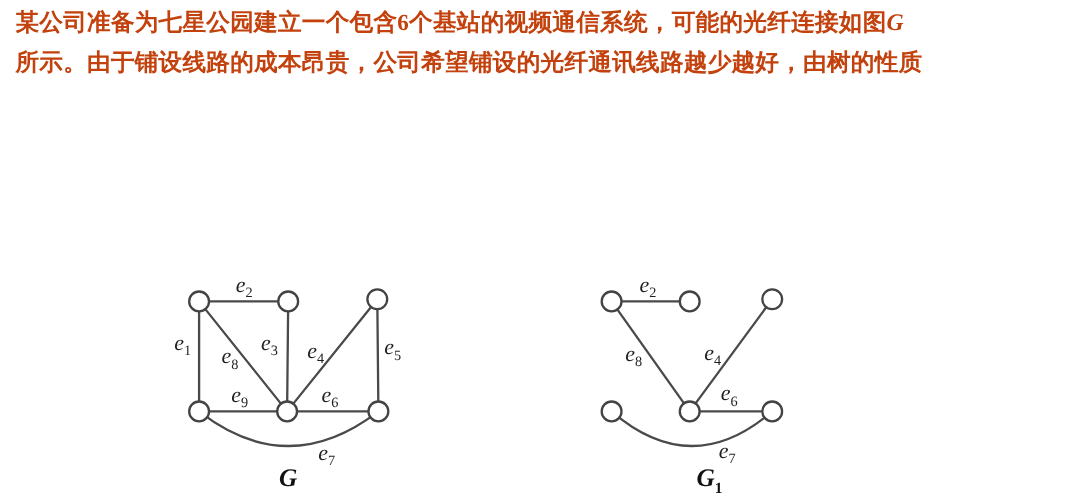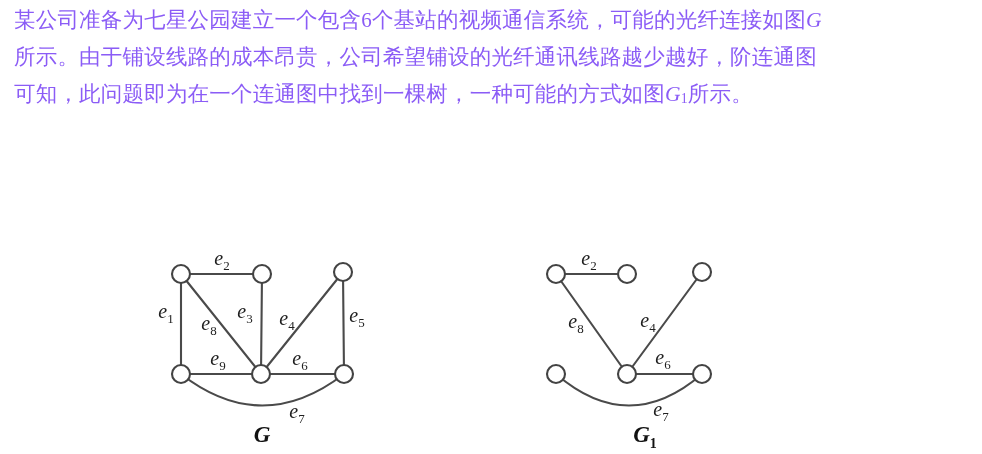--- a/index.html
+++ b/index.html
@@ -22,22 +22,22 @@
     left: 14px;
     top: 2px;
     width: 960px;
   }
   .para-line {
     font-family: "Liberation Sans", sans-serif;
     font-size: 21.5px;
     line-height: 37px;
     letter-spacing: 0.2px;
     white-space: nowrap;
-    color: #8b5cf6;
-    font-weight: 400;
+    color: #c2410c;
+    font-weight: 700;
   }
   .mathvar {
     font-family: "Liberation Serif", serif;
     font-style: italic;
     font-size: 21.5px;
   }
   .mathvar sub {
     font-family: "Liberation Serif", serif;
     font-style: normal;
     font-size: 0.64em;
@@ -91,22 +91,21 @@
     font-style: normal;
     font-weight: bold;
     font-size: 14px;
   }
 </style>
 </head>
 <body>
 
 <div id="passage">
   <div class="para-line">某公司准备为七星公园建立一个包含<span class="num">6</span>个基站的视频通信系统，可能的光纤连接如图<span class="mathvar">G</span></div>
-  <div class="para-line">所示。由于铺设线路的成本昂贵，公司希望铺设的光纤通讯线路越少越好，阶连通图</div>
-  <div class="para-line">可知，此问题即为在一个连通图中找到一棵树，一种可能的方式如图<span class="mathvar">G<sub>1</sub></span>所示。</div>
+  <div class="para-line">所示。由于铺设线路的成本昂贵，公司希望铺设的光纤通讯线路越少越好，由树的性质</div>
 </div>
 
 <div id="figures">
   <svg width="982" height="454" viewBox="0 0 982 454" xmlns="http://www.w3.org/2000/svg">
 
     <g>
 
       <line class="edge" x1="181" y1="274" x2="181" y2="374"></line>
       <line class="edge" x1="181" y1="274" x2="262" y2="274"></line>
       <line class="edge" x1="262" y1="274" x2="261" y2="374"></line>

